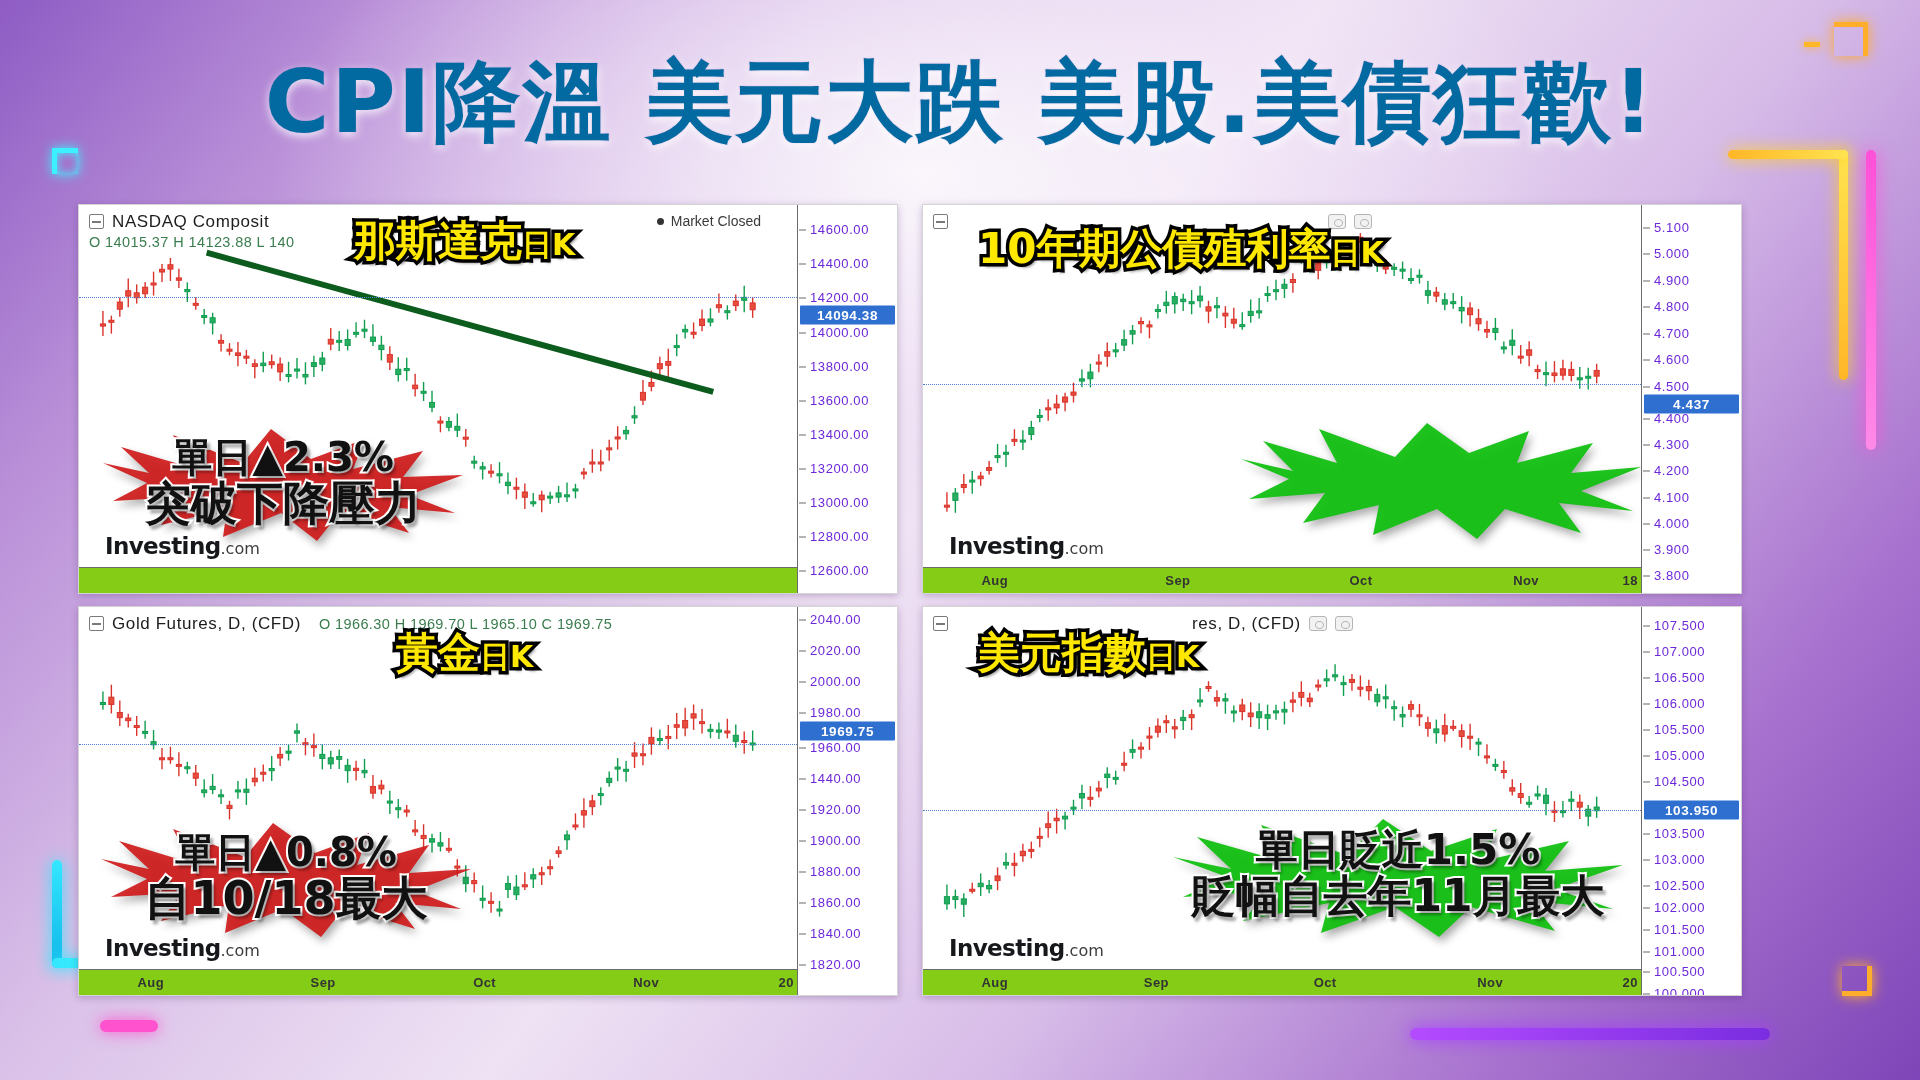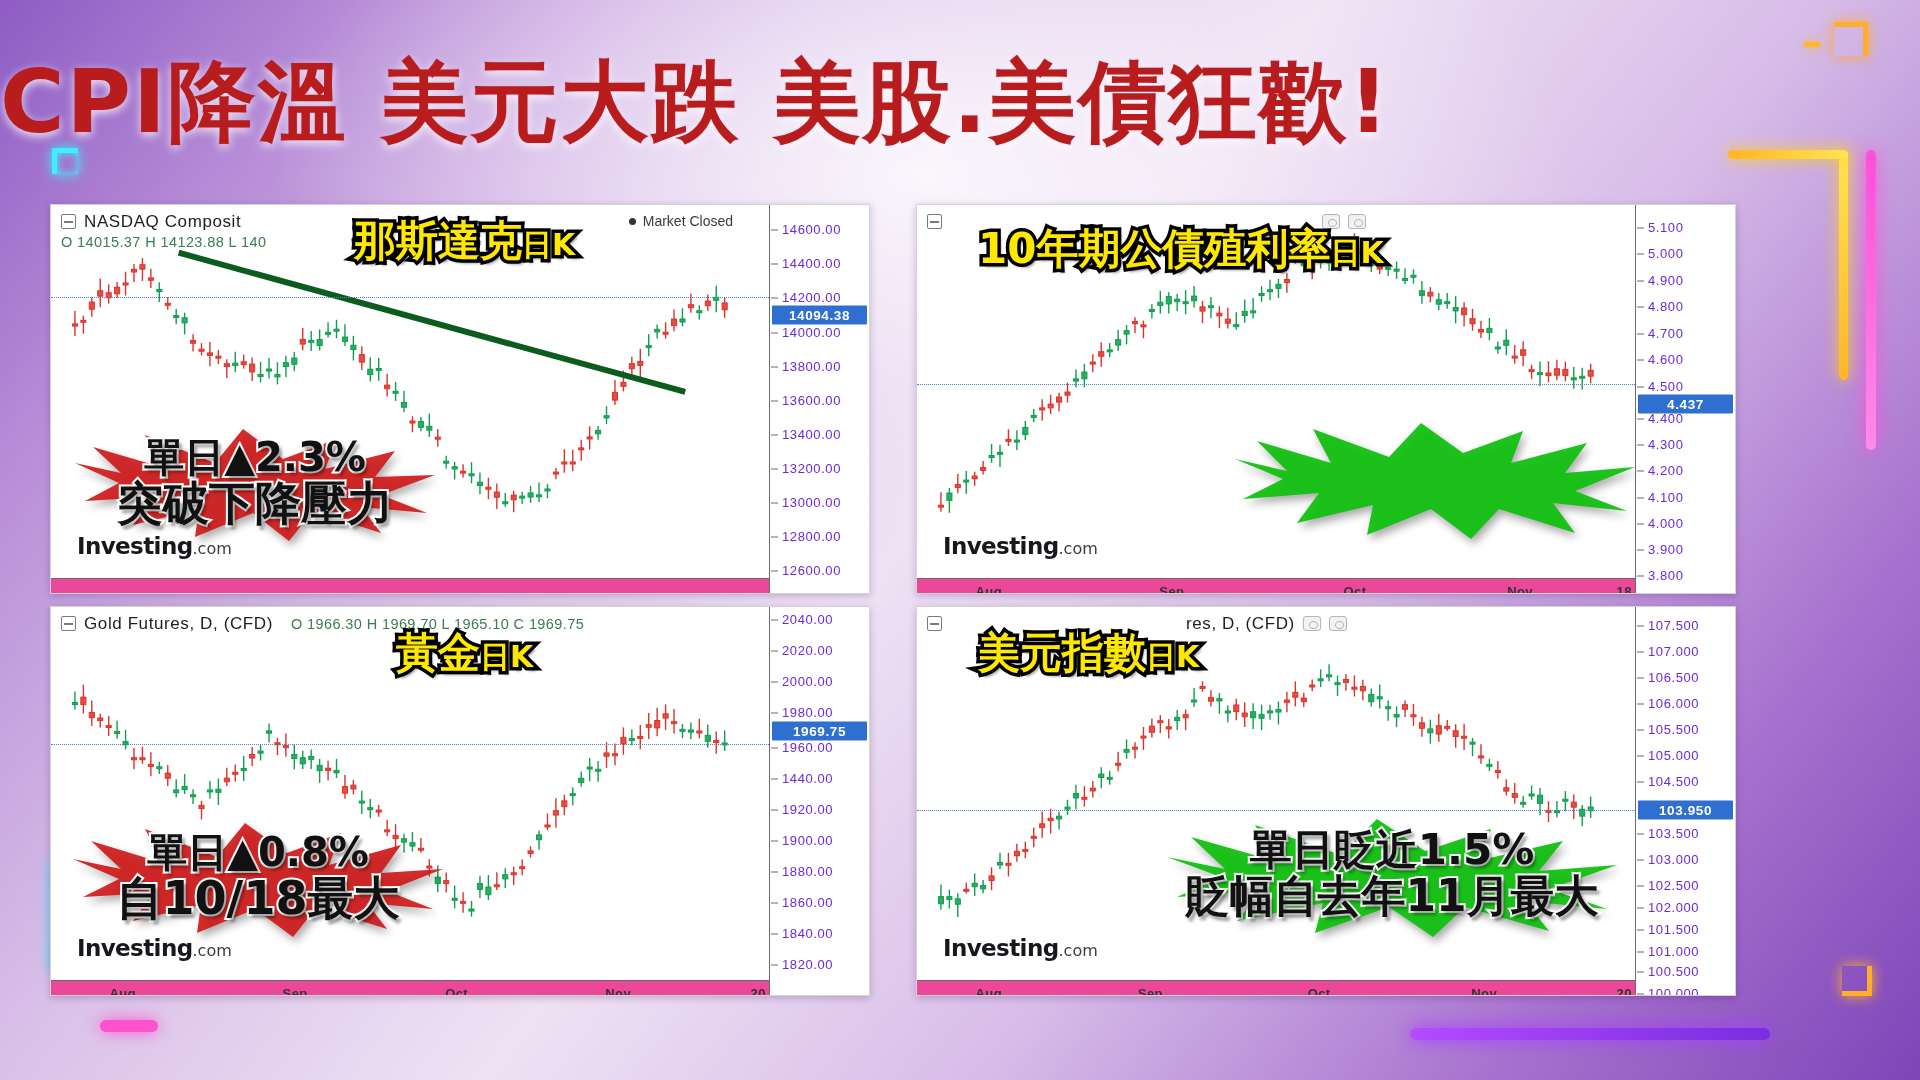--- a/index.html
+++ b/index.html
@@ -42,34 +42,35 @@
       box-shadow:0 0 18px #a63dff; }
   .neon-orange-br { position:absolute; right:48px; bottom:84px; width:30px; height:30px;
       border-right:5px solid #ffae2b; border-bottom:5px solid #ffae2b;
       box-shadow:0 0 14px #ffae2b; }
   .neon-tick { position:absolute; right:100px; top:42px; width:16px; height:5px;
       background:#ffb627; box-shadow:0 0 10px #ffb627; }
 
   
   .headline {
     position:absolute; left:0; right:0; top:56px;
+    text-align:center;
     font-size:88px; line-height:1.05; font-weight:700;
-    color:#b91c1c;
+    color:#0369a1;
     font-family:"DejaVu Sans","Liberation Sans",sans-serif;
     letter-spacing:2px;
     text-shadow:0 3px 10px rgba(255,255,255,0.85), 0 0 2px rgba(108,42,168,0.4);
     white-space:nowrap;
   }
 
   
   .grid {
-    position:absolute; left:50px; top:204px;
+    position:absolute; left:78px; top:204px;
     width:1706px; height:800px;
     display:grid; grid-template-columns:820px 820px; grid-template-rows:390px 390px;
-    gap:12px 46px;
+    gap:12px 24px;
   }
   .panel {
     position:relative; background:#ffffff; border:1px solid #d4d4d4;
     box-shadow:0 2px 7px rgba(60,20,90,0.25);
     overflow:hidden;
   }
   .panel-head { position:absolute; left:10px; top:6px; right:8px; height:44px; z-index:4; }
   .sym-row { display:flex; align-items:center; gap:8px; height:21px; }
   .collapse-box {
     width:15px; height:15px; border:1.6px solid #7a7a7a; border-radius:2px;
@@ -105,22 +106,22 @@
   .ylab::before { content:""; position:absolute; left:-11px; top:50%; width:7px; height:1.4px; background:#6b6b6b; }
   .ytag {
     position:absolute; left:2px; right:2px; background:#2f6fd0; color:#fff;
     font-size:13.5px; font-weight:700; letter-spacing:.6px; padding:2px 4px;
     transform:translateY(-50%); text-align:center; border-radius:1px;
   }
   .hline { position:absolute; left:0; right:100px; border-top:1.5px dotted #4f7fd0; z-index:2; }
 
   
   .xaxis {
-    position:absolute; left:0; right:100px; bottom:0; height:15px;
-    border-top:1.5px solid #6b6b6b; background:#ec4899; z-index:3;
+    position:absolute; left:0; right:100px; bottom:0; height:26px;
+    border-top:1.5px solid #6b6b6b; background:#84cc16; z-index:3;
   }
   .xlab { position:absolute; top:5px; font-size:13px; color:#333; font-weight:700;
       transform:translateX(-50%); letter-spacing:.4px; }
 
   .plot { position:absolute; left:0; top:0; right:100px; bottom:26px; z-index:1; }
 
   .watermark {
     position:absolute; left:26px; bottom:34px; z-index:3;
     font-size:23px; font-weight:800; color:#16181c; letter-spacing:-.6px;
     font-family:"DejaVu Sans","Liberation Sans",sans-serif;

